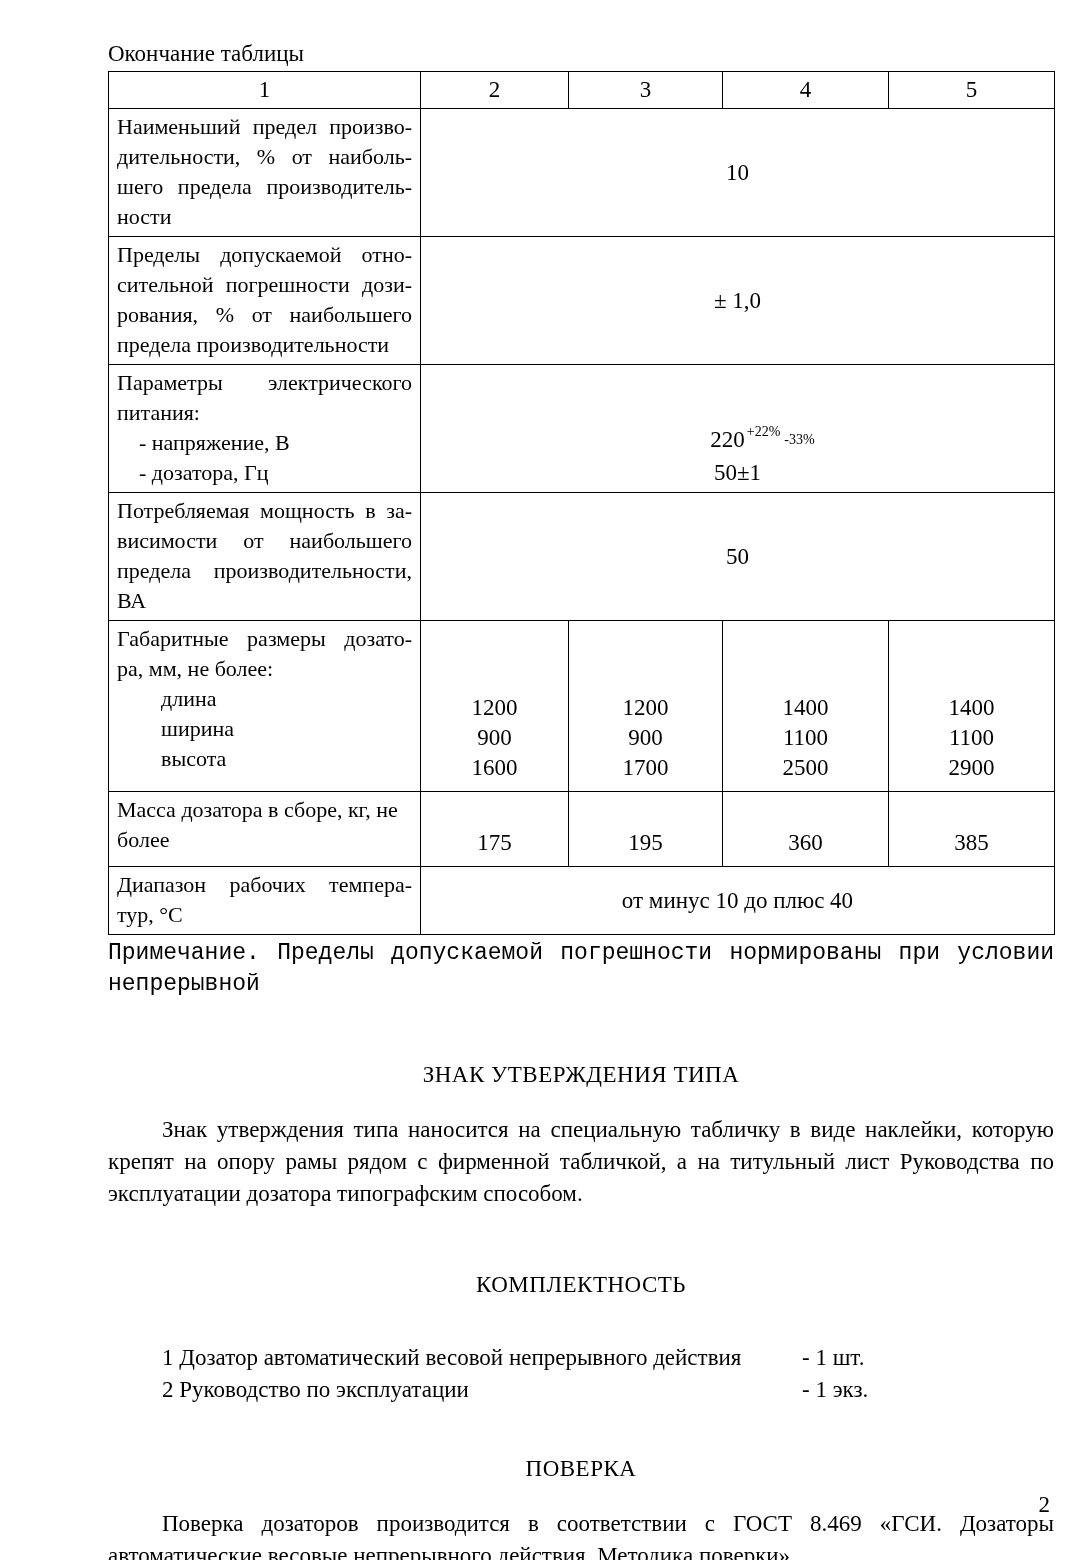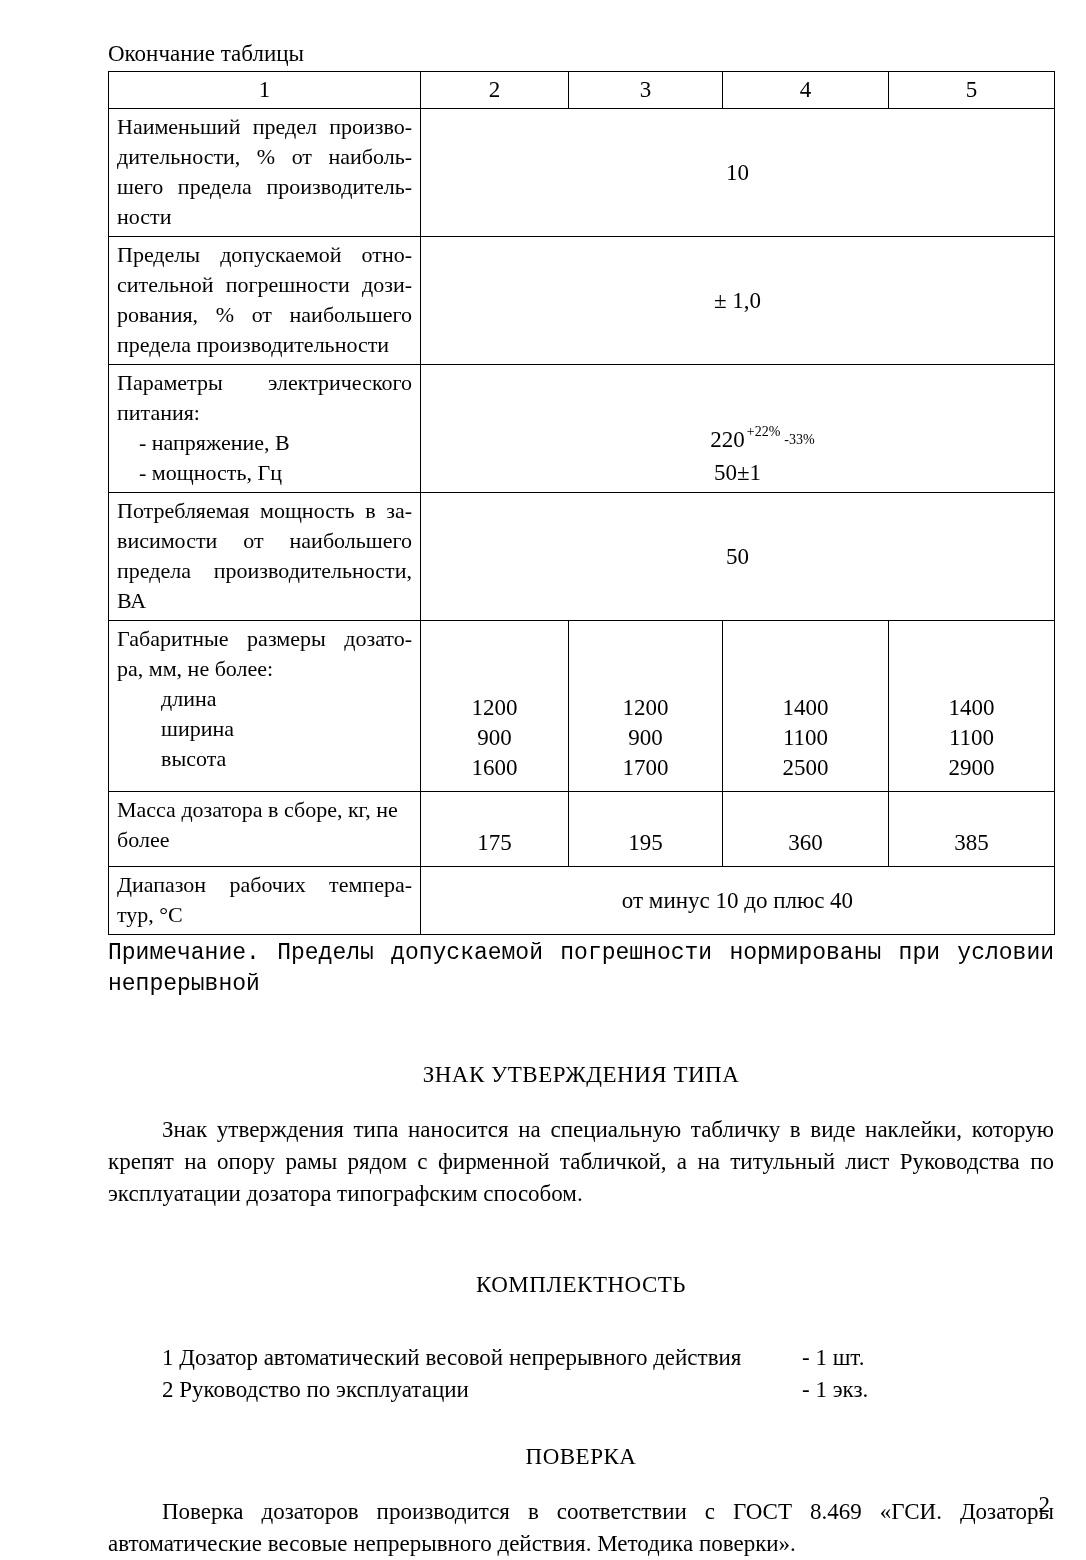--- a/index.html
+++ b/index.html
@@ -212,21 +212,21 @@
             <div class="lastline">предела производительности</div>
           </td>
           <td class="val-mid" colspan="4">± 1,0</td>
         </tr>
 
         <tr>
           <td class="lbl">
             <div>Параметры электрического</div>
             <div class="lastline">питания:</div>
             <div class="lastline indent1">- напряжение, В</div>
-            <div class="lastline indent1">- мощность, Гц</div>
+            <div class="lastline indent1">- дозатора, Гц</div>
           </td>
           <td class="val-bottom" colspan="4">
             <div class="power-block">
               <div>
                 <span class="volt-line"><span>220</span><span class="sup-plus">+22%</span><span class="sup-minus">-33%</span></span>
               </div>
               <div>50±1</div>
             </div>
           </td>
         </tr>
@@ -322,20 +322,20 @@
         <div class="kit-name">1 Дозатор автоматический весовой непрерывного действия</div>
         <div class="kit-qty">- 1 шт.</div>
       </div>
       <div class="kit-row">
         <div class="kit-name">2 Руководство по эксплуатации</div>
         <div class="kit-qty">- 1 экз.</div>
       </div>
     </div>
 
     <div class="gap-a"></div>
-    <div class="section-head" style="margin-top:0">ПОВЕРКА</div>
+    <div class="section-head" style="margin-top:12px">ПОВЕРКА</div>
     <div class="para"><span class="ind"></span><span>Поверка дозаторов производится в соответствии с ГОСТ 8.469 «ГСИ. Дозаторы автоматические весовые непрерывного действия. Методика поверки».</span></div>
     <div class="plain"><span class="ind"></span><span>Основное поверочное оборудование:</span></div>
 
   </div>
 
   <div class="page-num">2</div>
 </div>
 
 </body></html>

